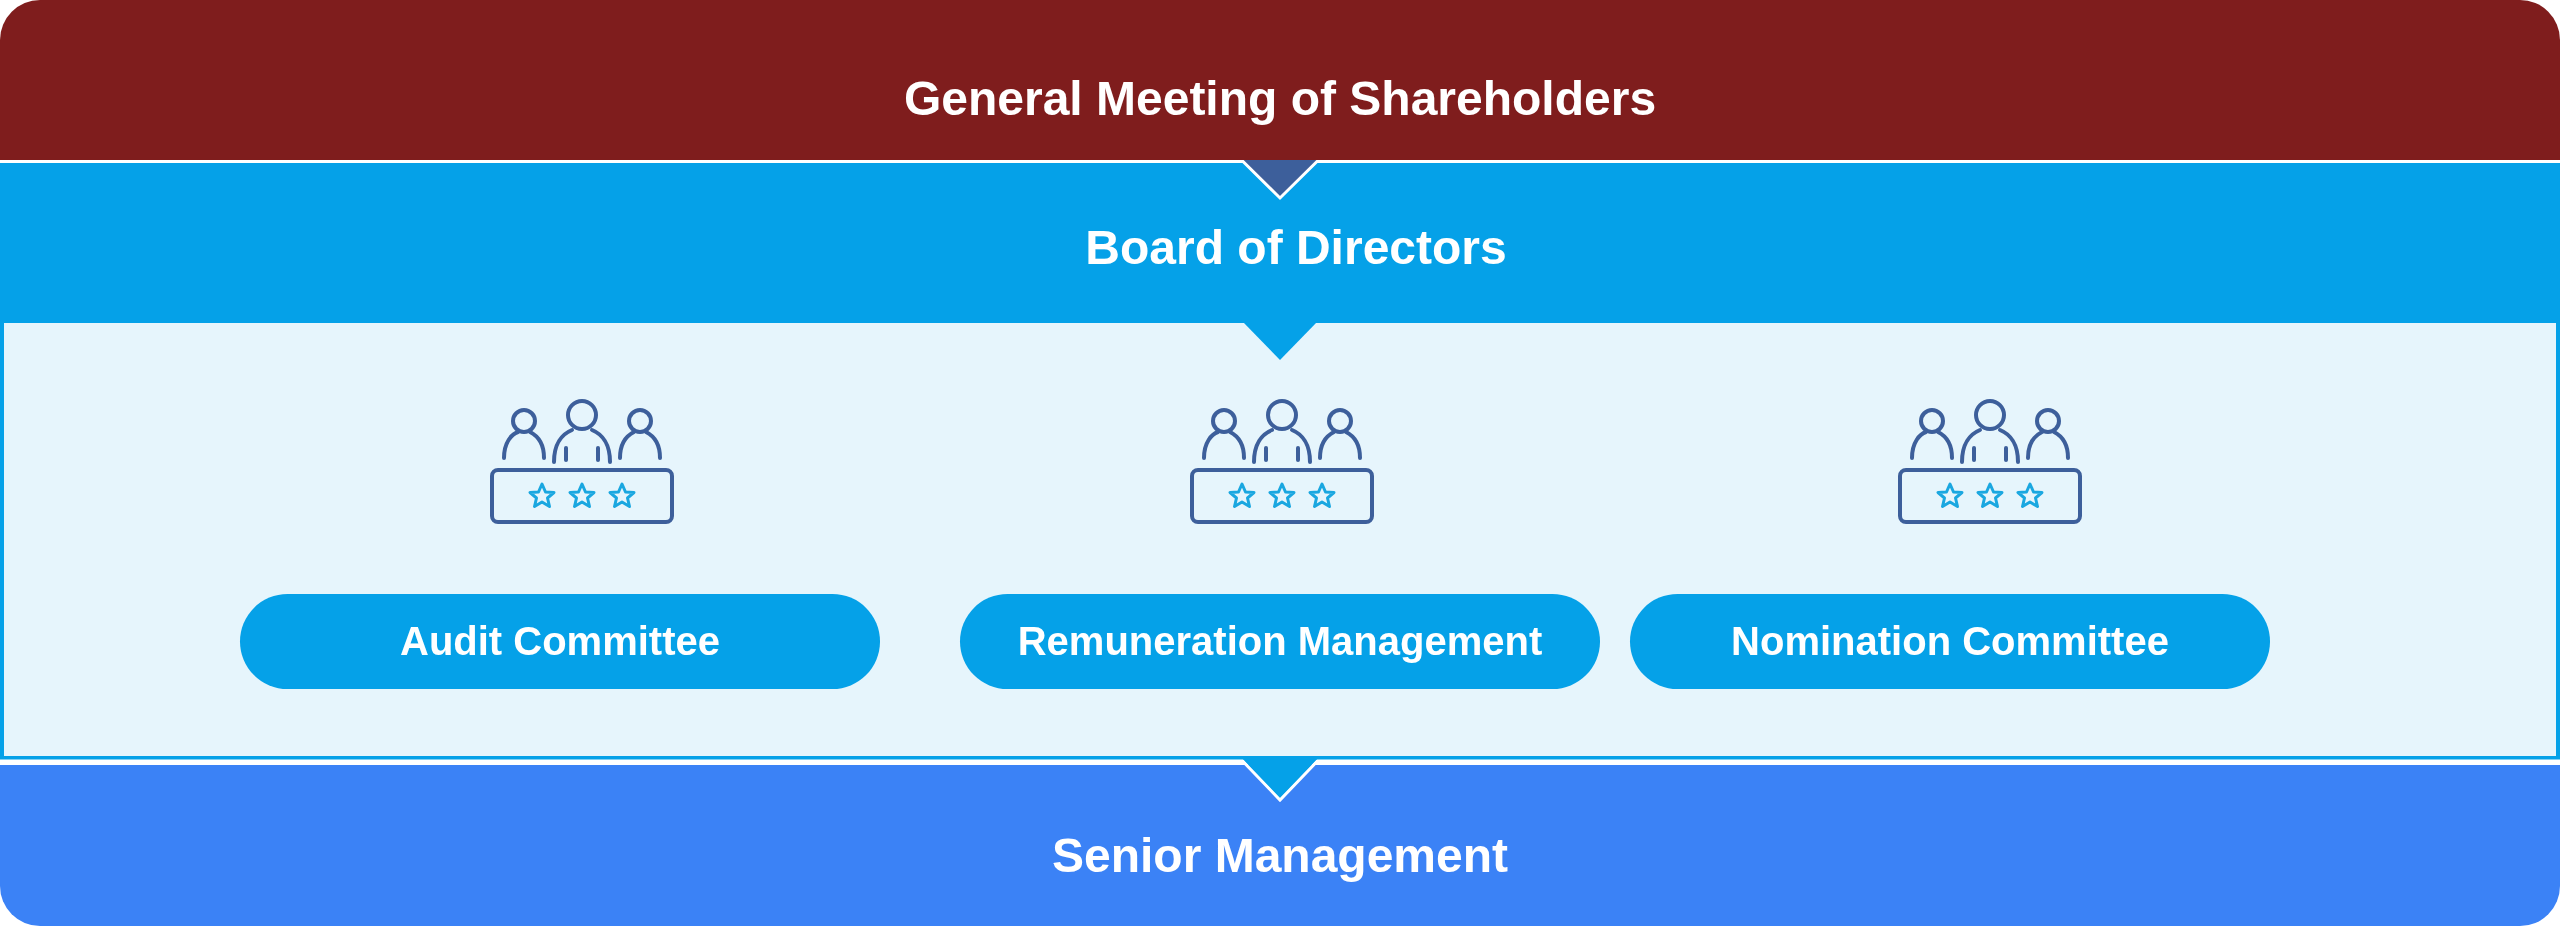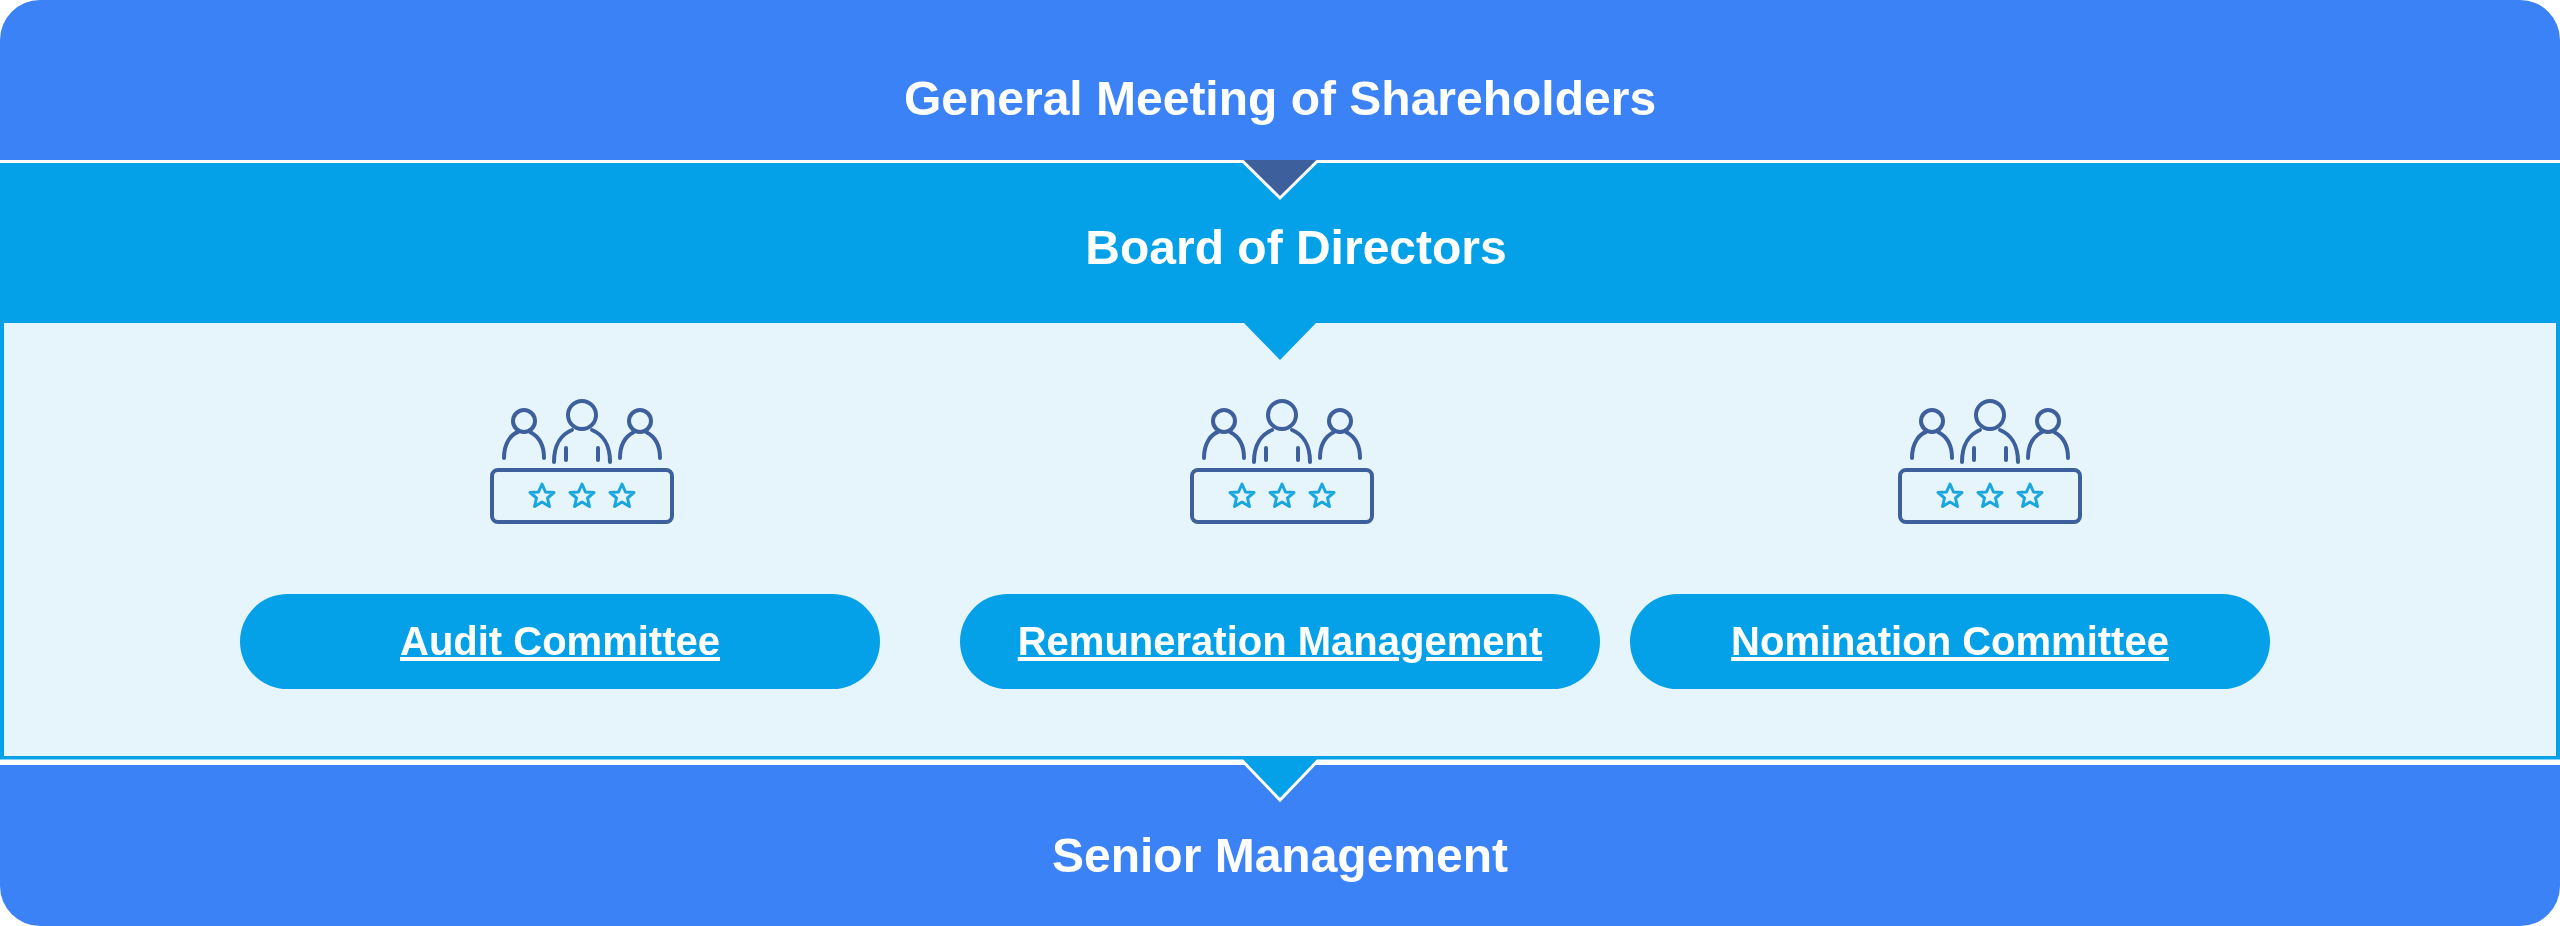--- a/index.html
+++ b/index.html
@@ -1,29 +1,29 @@
 <!DOCTYPE html>
 <html><head>
 <meta charset="utf-8">
 <style>
   html, body { margin:0; padding:0; background:#ffffff; }
   body { width:2560px; height:926px; position:relative; overflow:hidden;
          font-family:"Liberation Sans","DejaVu Sans",sans-serif; }
   .band { position:absolute; left:0; width:2560px; display:flex; align-items:center; justify-content:center;
           color:#ffffff; font-weight:bold; font-size:48px; letter-spacing:0px; }
-  #gms { top:0; height:188px; background:#3b82f6; border-radius:40px 40px 0 0; }
+  #gms { top:0; height:188px; background:#7f1d1d; border-radius:40px 40px 0 0; }
   #bod { top:163px; height:160px; background:#05A1E8;padding-left:16px; }
   #panel { position:absolute; top:323px; left:0; width:2560px; height:437px; background:#05A1E8; }
   #panel-inner { position:absolute; left:4px; top:0; right:4px; bottom:4px; background:#E6F5FC; }
   #sm { top:765px; height:161px; background:#3b82f6; border-radius:0 0 40px 40px; }
   .band-label { position:relative; top:4px; }
   #sm .band-label { top:10px; }
   .notch { position:absolute; left:0; top:0; width:2560px; pointer-events:none; }
   .pill { position:absolute; top:594px; width:640px; height:95px; border-radius:48px; background:#05A1E8;
-          color:#ffffff; font-weight:bold; font-size:40px; display:flex; align-items:center; justify-content:center;text-decoration:underline; }
+          color:#ffffff; font-weight:bold; font-size:40px; display:flex; align-items:center; justify-content:center; }
   .icon { position:absolute; top:398px; width:184px; height:128px; }
 </style>
 </head>
 <body>
 
 <div id="gms" class="band">
   <span class="band-label">General Meeting of Shareholders</span>
 </div>
 
 <div id="bod" class="band">

